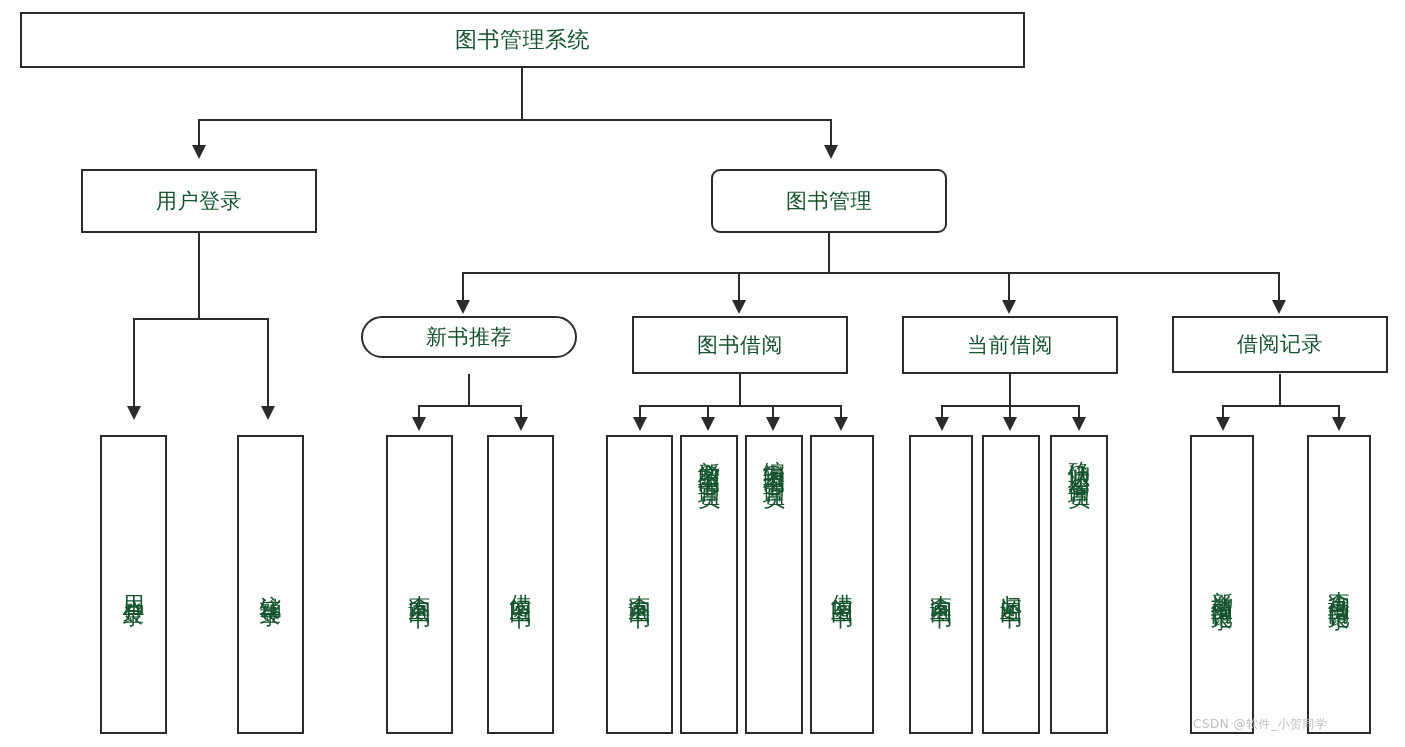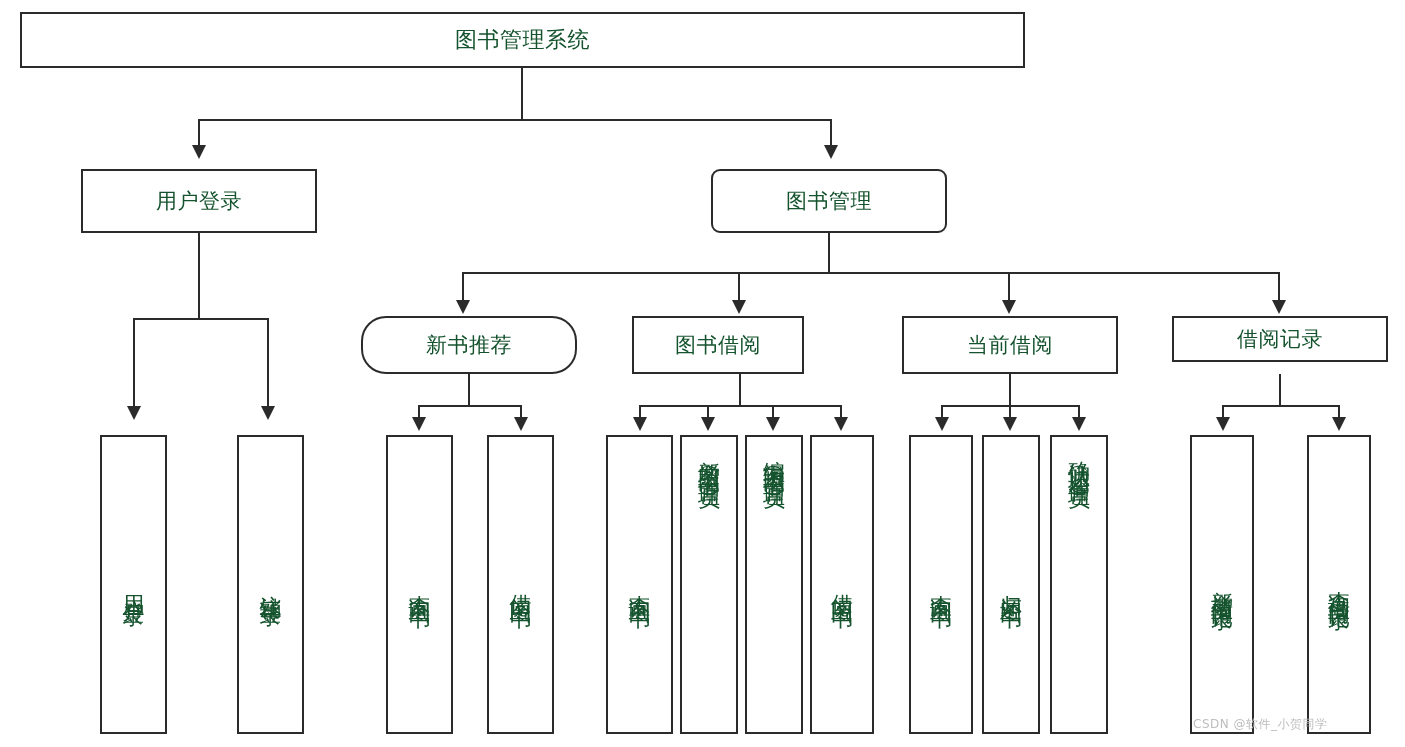--- a/index.html
+++ b/index.html
@@ -118,30 +118,30 @@
   <div class="ln h" style="left:462px;top:272px;width:818px;height:2px;"></div>
   <div class="ln v" style="left:462px;top:272px;width:2px;height:30px;"></div>
   <div class="arrow" style="left:456px;top:300px;"></div>
   <div class="ln v" style="left:738px;top:272px;width:2px;height:30px;"></div>
   <div class="arrow" style="left:732px;top:300px;"></div>
   <div class="ln v" style="left:1008px;top:272px;width:2px;height:30px;"></div>
   <div class="arrow" style="left:1002px;top:300px;"></div>
   <div class="ln v" style="left:1278px;top:272px;width:2px;height:30px;"></div>
   <div class="arrow" style="left:1272px;top:300px;"></div>
 
-  <div class="node h" style="left:361px;top:316px;width:216px;height:58px;border-radius:25px;">
+  <div class="node h" style="left:361px;top:316px;width:216px;height:42px;border-radius:25px;">
     <span class="label">新书推荐</span>
   </div>
-  <div class="node h" style="left:632px;top:316px;width:172px;height:58px;">
+  <div class="node h" style="left:632px;top:316px;width:216px;height:58px;">
     <span class="label">图书借阅</span>
   </div>
   <div class="node h" style="left:902px;top:316px;width:216px;height:58px;">
     <span class="label">当前借阅</span>
   </div>
-  <div class="node h" style="left:1172px;top:316px;width:216px;height:46px;">
+  <div class="node h" style="left:1172px;top:316px;width:216px;height:57px;">
     <span class="label">借阅记录</span>
   </div>
 
   <div class="ln v" style="left:468px;top:374px;width:2px;height:32px;"></div>
   <div class="ln h" style="left:418px;top:405px;width:104px;height:2px;"></div>
   <div class="ln v" style="left:418px;top:405px;width:2px;height:14px;"></div>
   <div class="arrow" style="left:412px;top:417px;"></div>
   <div class="ln v" style="left:520px;top:405px;width:2px;height:14px;"></div>
   <div class="arrow" style="left:514px;top:417px;"></div>
 

